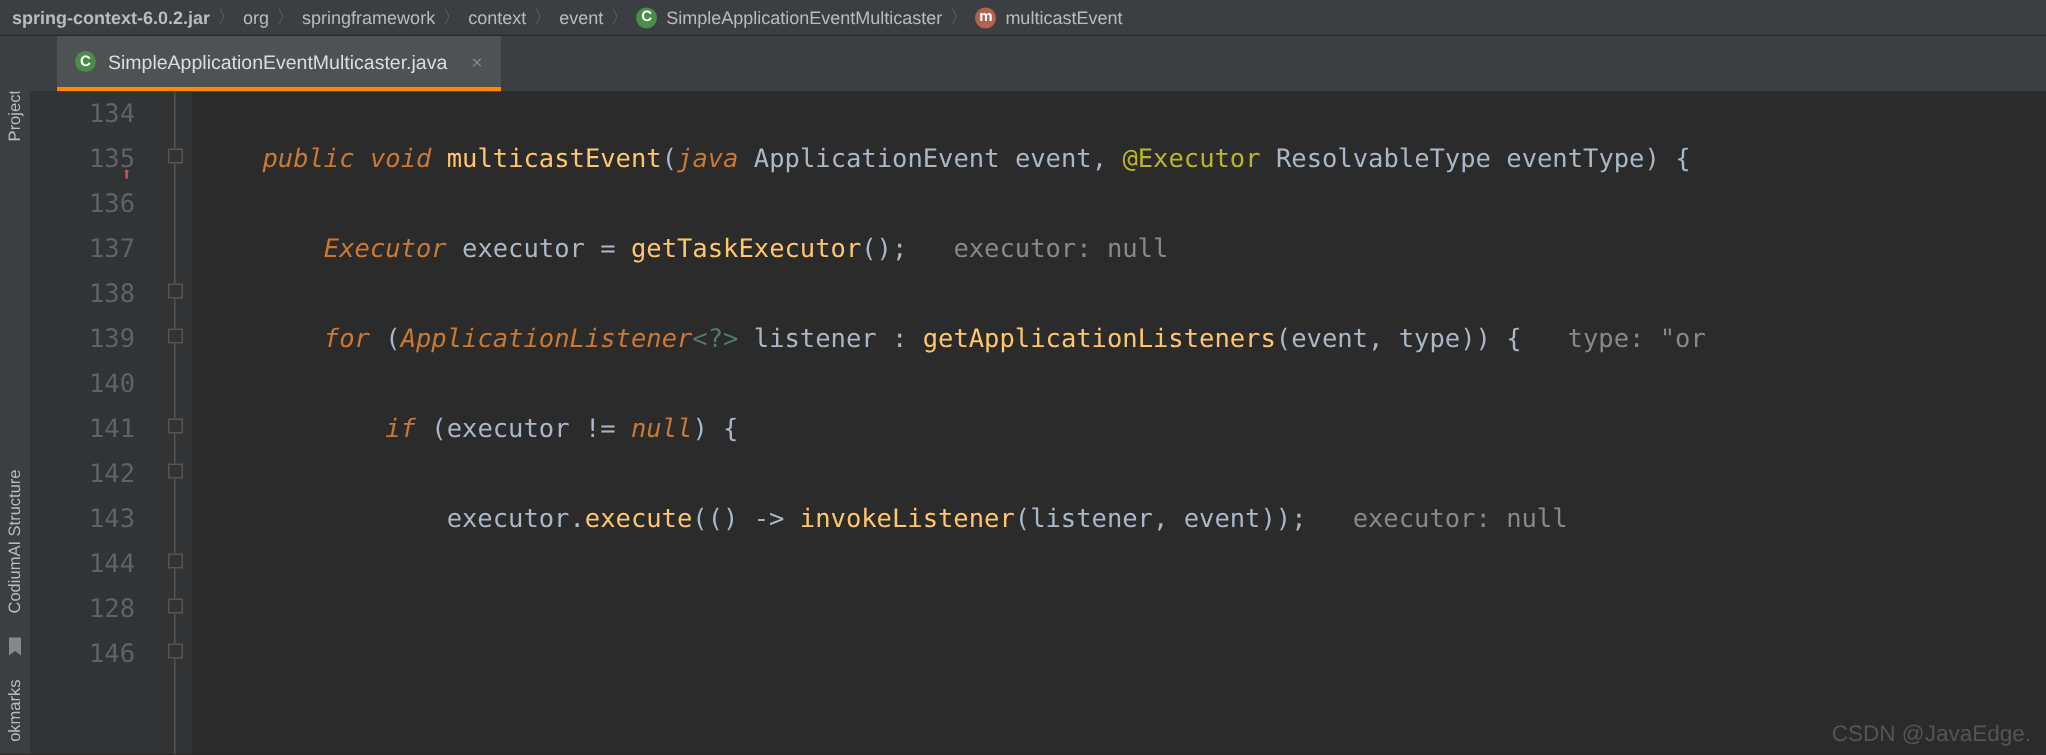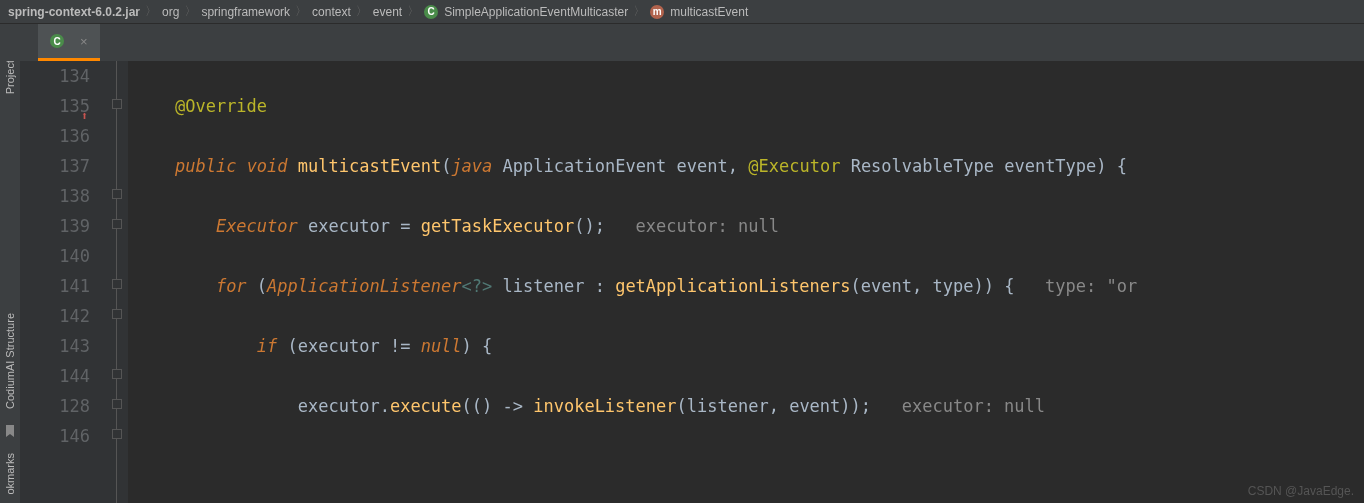--- a/index.html
+++ b/index.html
@@ -152,21 +152,21 @@
   .method-decl { color: #ffc66d; }
   .param { color: #a9b7c6; }
   .local { color: #a9b7c6; }
   .gen { color: #507874; }
   .comment-hint { color: #888; }
 
   .watermark {
     position: absolute;
     right: 10px; bottom: 5px;
     font-family: -apple-system, sans-serif;
-    font-size: 12px;
+    font-size: 15px;
     color: #555;
   }
 </style>
 </head>
 <body>
 
 <div class="breadcrumb">
   <span class="crumb lib">spring-context-6.0.2.jar</span>
   <span class="sep">〉</span>
   <span class="crumb">org</span>
@@ -201,20 +201,21 @@
     <svg viewBox="0 0 16 16">
         <path d="M4 2h8v12l-4-3-4 3z" fill="#888"></path>
       </svg>
   </div>
   <div class="rail-label">okmarks</div>
 </div>
 
 <div class="tabbar">
   <div class="tab">
     <span class="mini-icon c">C</span>
+    <span>SimpleApplicationEventMulticaster.java</span>
     <span class="close-x">×</span>
   </div>
 </div>
 
 <div class="editor">
   <div class="gutter">
     <div class="ln">134</div>
     <div class="ln">135<span class="marker-overriding">⬆</span></div>
     <div class="ln">136</div>
     <div class="ln">137</div>
@@ -235,21 +236,20 @@
     <div class="fold-mark" style="top:128px"></div>
     <div class="fold-mark" style="top:158px"></div>
     <div class="fold-mark" style="top:218px"></div>
     <div class="fold-mark" style="top:248px"></div>
     <div class="fold-mark" style="top:308px"></div>
     <div class="fold-mark" style="top:338px"></div>
     <div class="fold-mark" style="top:368px"></div>
   </div>
 
   <div class="code">
-<div class="row">    <span class="ann">@Override</span></div>
 <div class="row">    <span class="kw">public</span> <span class="kw">void</span> <span class="method-decl">multicastEvent</span>(<span class="kw">java</span> <span class="type">ApplicationEvent</span> <span class="param">event</span>, <span class="ann">@Executor</span> <span class="type">ResolvableType</span> <span class="param">eventType</span>) {</div>
 <div class="row">        <span class="kw">Executor</span> <span class="local">executor</span> = <span class="method">getTaskExecutor</span>();   <span class="comment-hint">executor: null</span></div>
 <div class="row">        <span class="kw">for</span> (<span class="kw">ApplicationListener</span><span class="gen">&lt;?&gt;</span> <span class="local">listener</span> : <span class="method">getApplicationListeners</span>(<span class="param">event</span>, <span class="local">type</span>)) {   <span class="comment-hint">type: "or</span></div>
 <div class="row">            <span class="kw">if</span> (<span class="local">executor</span> != <span class="kw">null</span>) {</div>
 <div class="row">                <span class="local">executor</span>.<span class="method">execute</span>(() -&gt; <span class="method">invokeListener</span>(<span class="local">listener</span>, <span class="param">event</span>));   <span class="comment-hint">executor: null</span></div>
 
 
 
 
 

